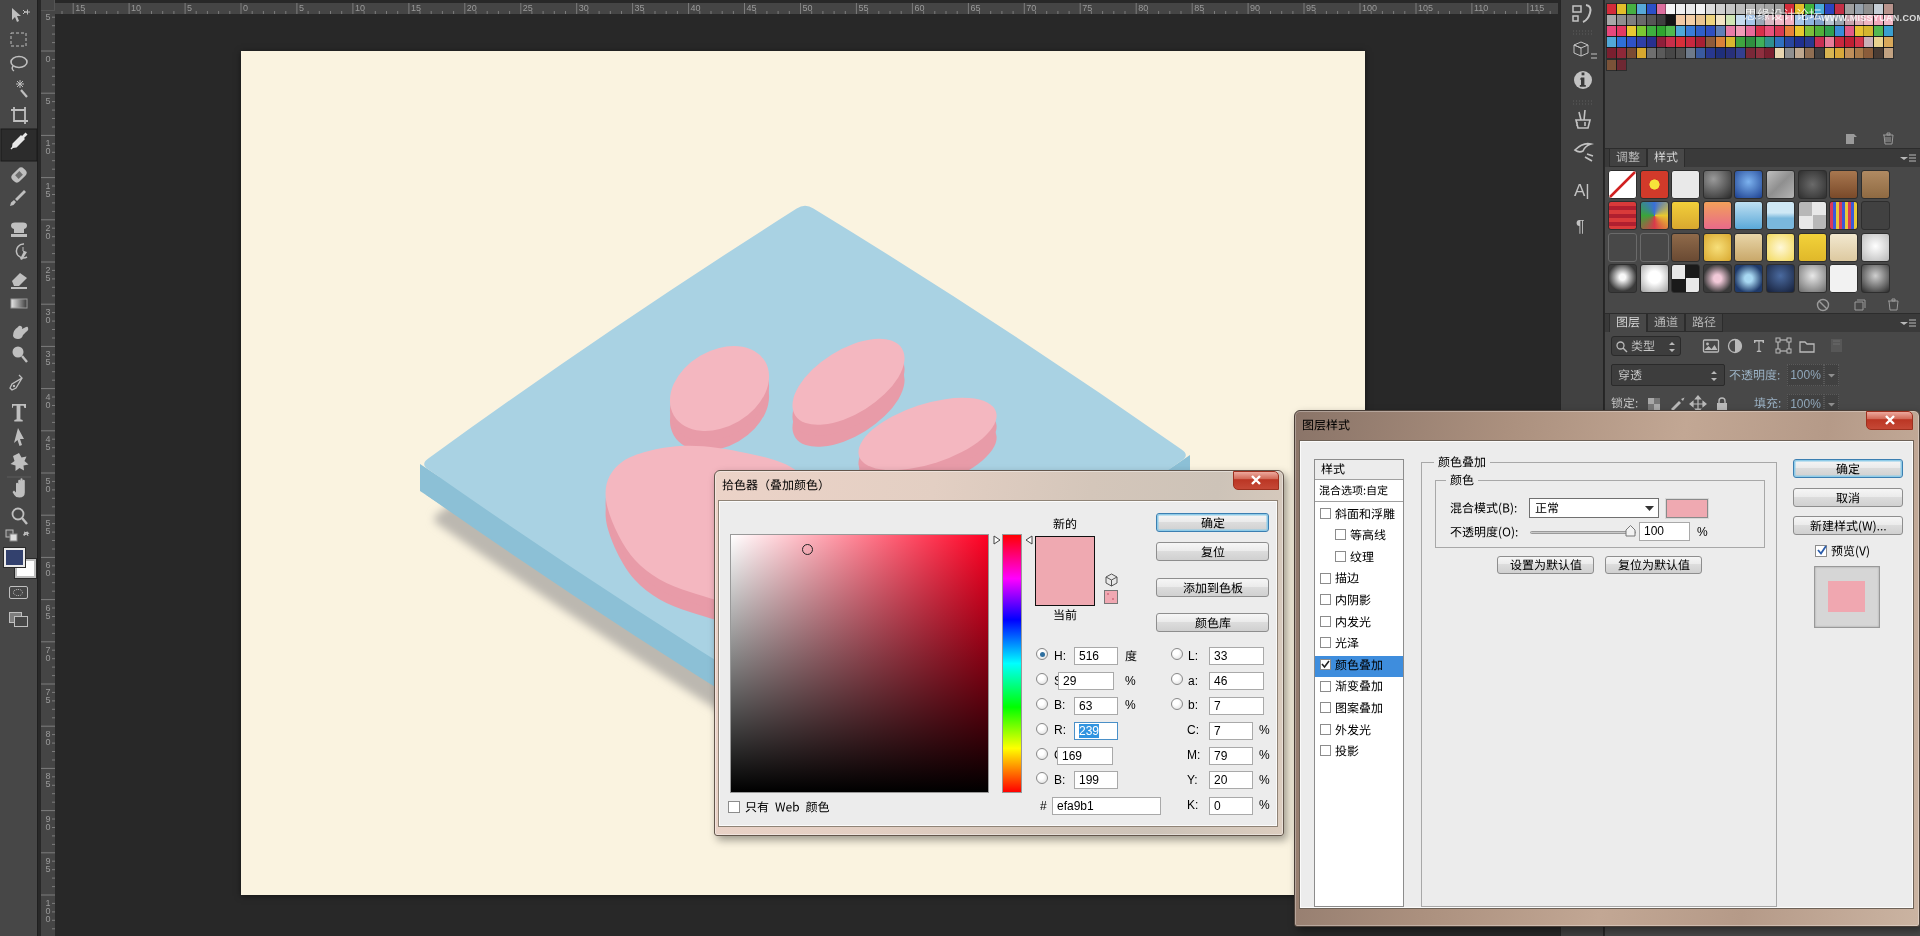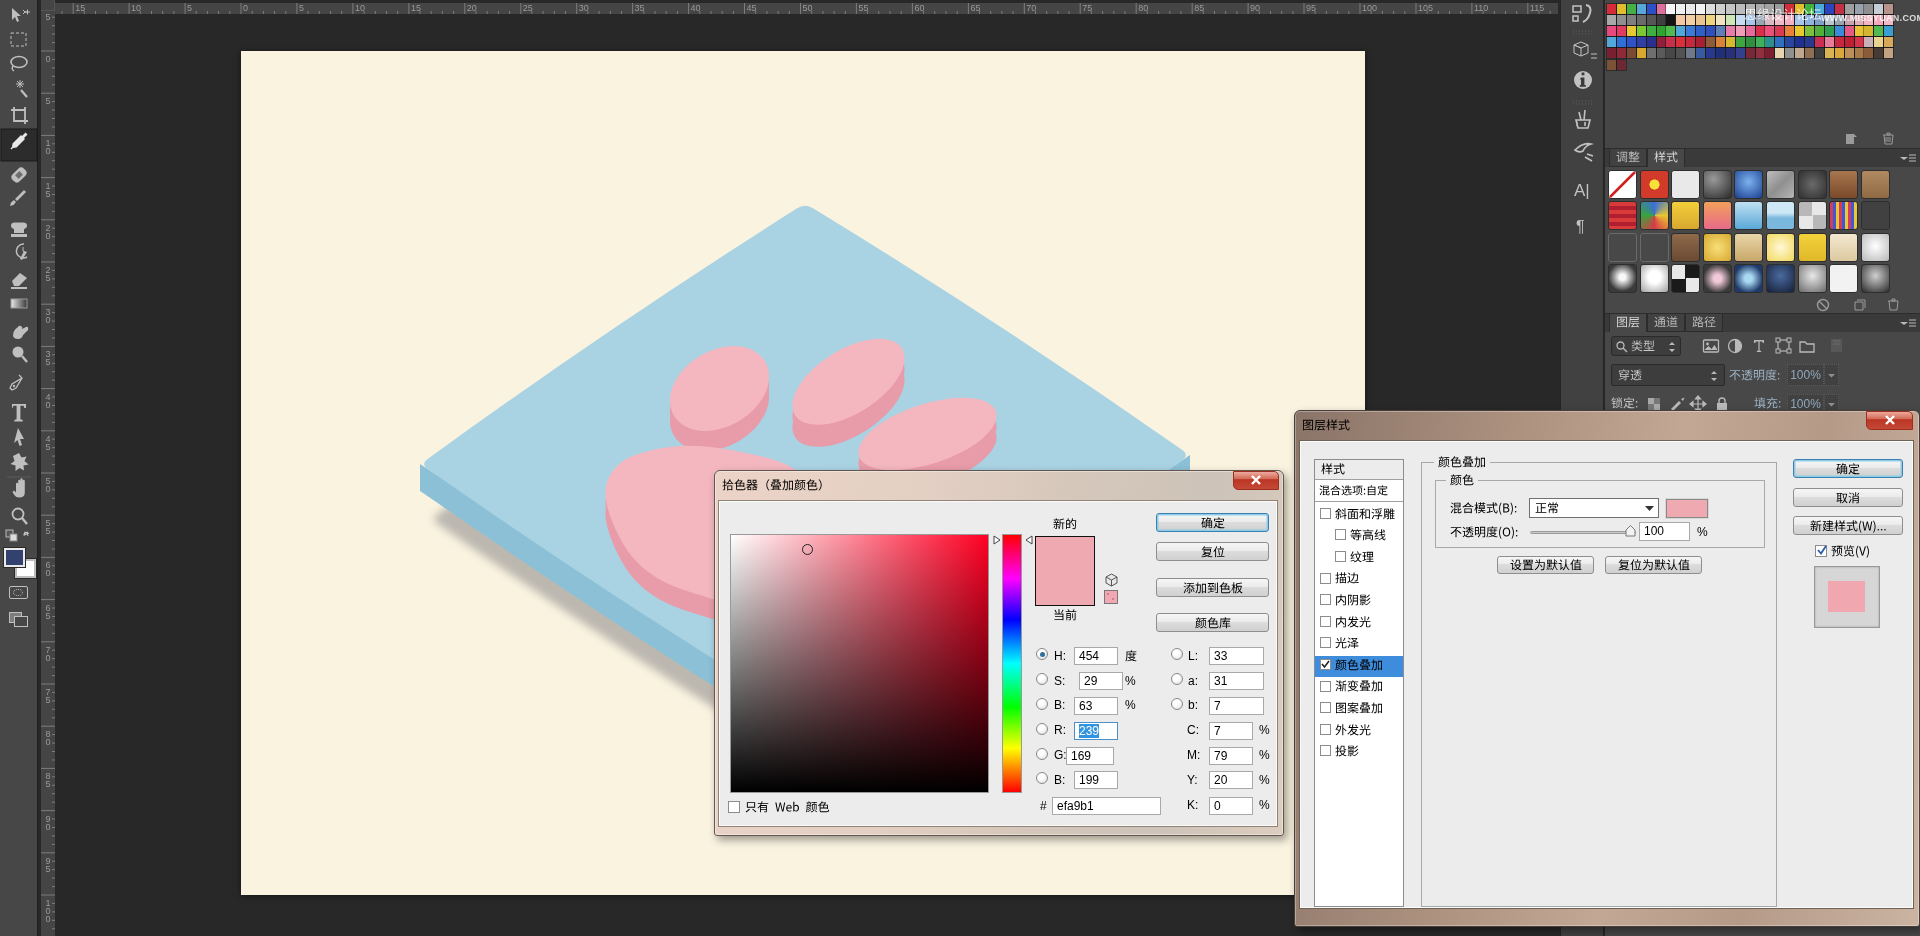--- a/index.html
+++ b/index.html
@@ -717,49 +717,49 @@
     <div class="b7" style="left:442px;top:143px;width:113px;height:19px"><span style="display:inline-block;margin-top:2px"><svg width="36.0" height="15.0" viewBox="0 0 36.0 15.0" style="overflow:visible">
           <g fill="#000" transform="translate(0,11.40) scale(0.01200,-0.01200)">
             <use href="#u989c" x="0"></use>
             <use href="#u8272" x="1000"></use>
             <use href="#u5e93" x="2000"></use>
           </g>
         </svg></span></div>
     <div class="rad" style="left:322px;top:178.0px"></div>
     <div class="abs" style="left:326px;top:181.5px;width:5px;height:5px;border-radius:50%;background:#2f6f9f"></div>
     <span class="lat" style="left:340px;top:178.5px">H:</span>
-    <div class="fld" style="left:360px;top:177.0px;width:44px;height:18px">454</div>
+    <div class="fld" style="left:360px;top:177.0px;width:44px;height:18px">516</div>
     <div style="position:absolute;left:411.0px;top:178.5px;"><svg width="12.0" height="15.0" viewBox="0 0 12.0 15.0" style="overflow:visible">
         <g fill="#000" transform="translate(0,11.40) scale(0.01200,-0.01200)">
           <use href="#u5ea6" x="0"></use>
         </g>
       </svg></div>
     <div class="rad" style="left:322px;top:203.0px"></div>
     <span class="lat" style="left:340px;top:203.5px">S:</span>
-    <div class="fld" style="left:365px;top:202.0px;width:44px;height:18px">29</div>
+    <div class="fld" style="left:344px;top:202.0px;width:56px;height:18px">29</div>
     <span class="lat" style="left:411px;top:203.5px">%</span>
     <div class="rad" style="left:322px;top:227.5px"></div>
     <span class="lat" style="left:340px;top:228.0px">B:</span>
     <div class="fld" style="left:360px;top:226.5px;width:44px;height:18px">63</div>
     <span class="lat" style="left:411px;top:228.0px">%</span>
     <div class="rad" style="left:322px;top:252.5px"></div>
     <span class="lat" style="left:340px;top:253.0px">R:</span>
     <div class="fld" style="left:360px;top:251.5px;width:44px;height:18px;border-color:#4a90c8"><span style="background:#3194e0;color:#fff">239</span></div>
     <div class="rad" style="left:322px;top:277.5px"></div>
     <span class="lat" style="left:340px;top:278.0px">G:</span>
-    <div class="fld" style="left:352px;top:276.5px;width:48px;height:18px">169</div>
+    <div class="fld" style="left:343px;top:276.5px;width:56px;height:18px">169</div>
     <div class="rad" style="left:322px;top:302.0px"></div>
     <span class="lat" style="left:340px;top:302.5px">B:</span>
     <div class="fld" style="left:360px;top:301.0px;width:44px;height:18px">199</div>
     <div class="rad" style="left:457px;top:178.0px"></div>
     <span class="lat" style="left:474px;top:178.5px">L:</span>
     <div class="fld" style="left:495px;top:177.0px;width:55px;height:18px">33</div>
     <div class="rad" style="left:457px;top:203.0px"></div>
     <span class="lat" style="left:474px;top:203.5px">a:</span>
-    <div class="fld" style="left:495px;top:202.0px;width:55px;height:18px">31</div>
+    <div class="fld" style="left:495px;top:202.0px;width:55px;height:18px">46</div>
     <div class="rad" style="left:457px;top:227.5px"></div>
     <span class="lat" style="left:474px;top:228.0px">b:</span>
     <div class="fld" style="left:495px;top:226.5px;width:55px;height:18px">7</div>
     <span class="lat" style="left:473px;top:253.0px">C:</span>
     <div class="fld" style="left:495px;top:251.5px;width:44px;height:18px">7</div>
     <span class="lat" style="left:545px;top:253.0px">%</span>
     <span class="lat" style="left:473px;top:278.0px">M:</span>
     <div class="fld" style="left:495px;top:276.5px;width:44px;height:18px">79</div>
     <span class="lat" style="left:545px;top:278.0px">%</span>
     <span class="lat" style="left:473px;top:302.5px">Y:</span>

